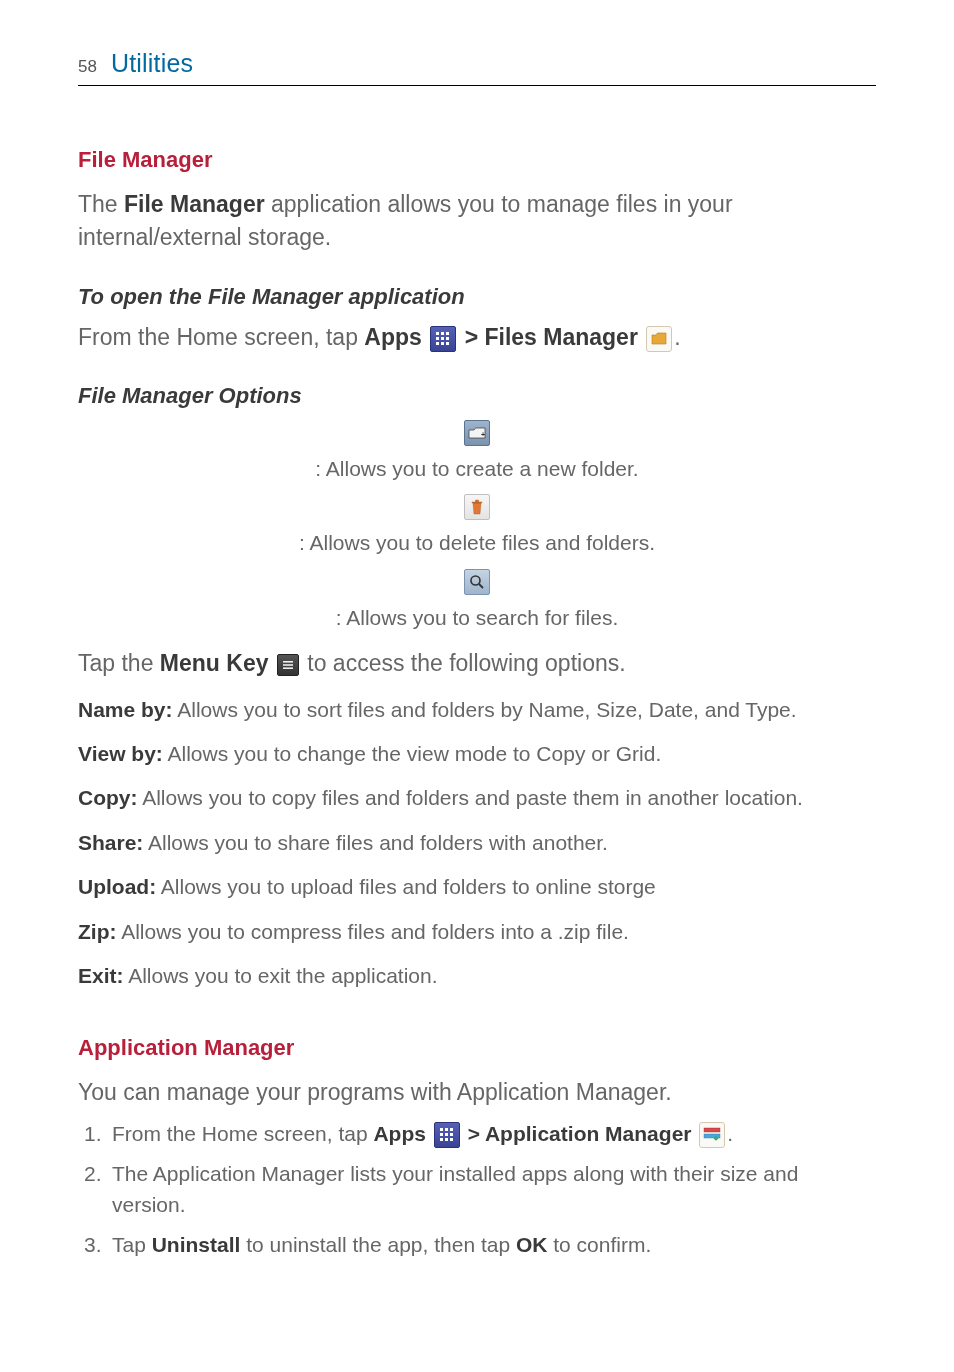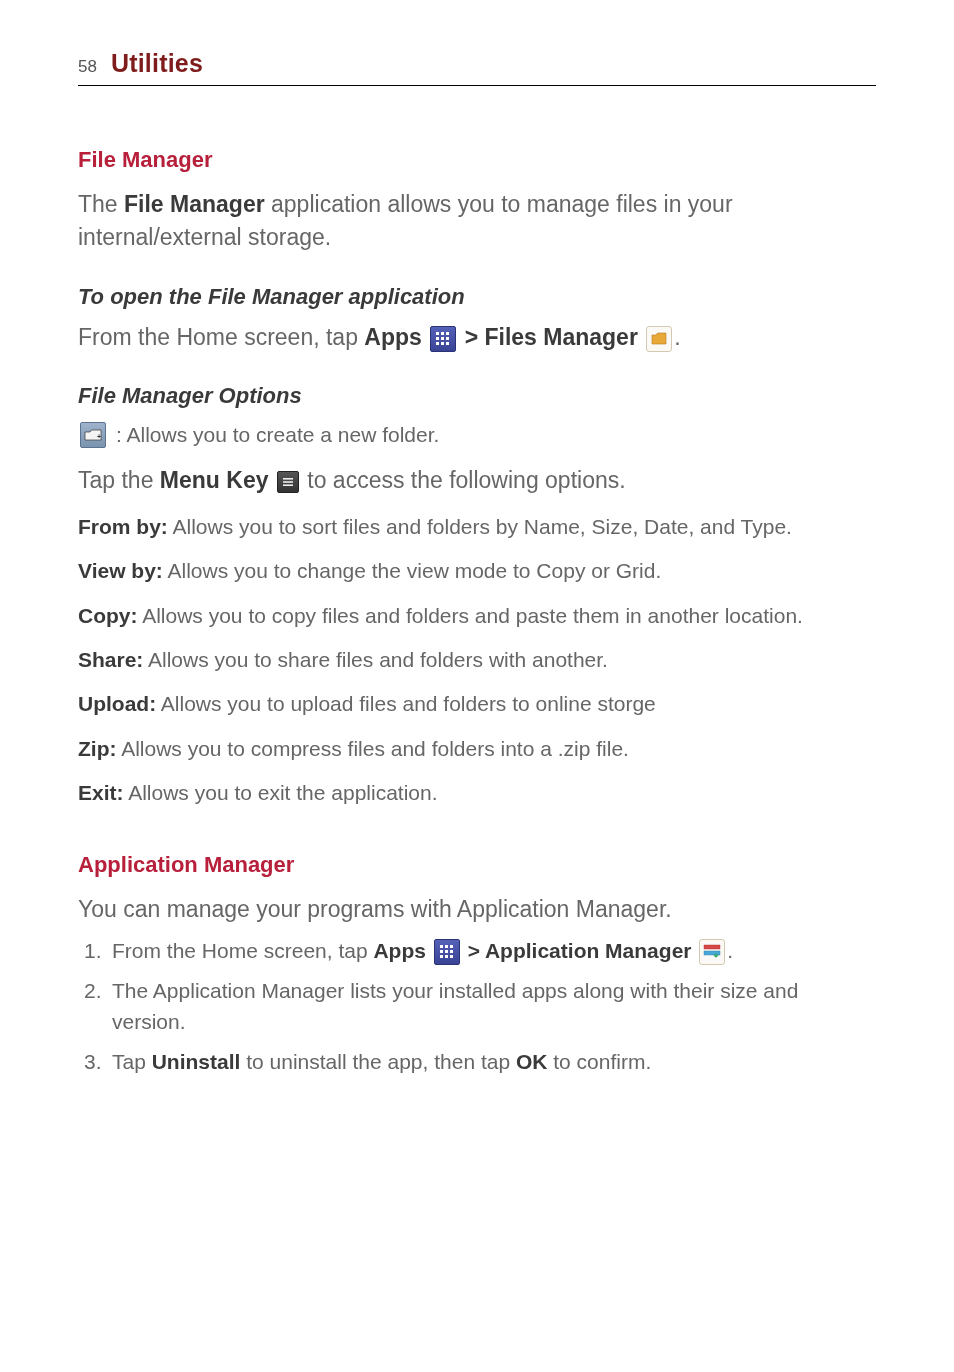--- a/index.html
+++ b/index.html
@@ -19,22 +19,22 @@
       padding-bottom: 4px;
       gap: 14px;
     }
     .page-no {
       font-size: 17px;
       color: #555;
       font-weight: 400;
     }
     .page-title {
       font-size: 25px;
-      color: #7f1d1d;
-      font-weight: 700;
+      color: #0369a1;
+      font-weight: 400;
       letter-spacing: 0.2px;
     }
     .section-heading {
       color: #b81f3a;
       font-weight: 700;
       font-size: 22px;
       margin-top: 58px;
       margin-bottom: 12px;
     }
     .section-heading.app-mgr { margin-top: 40px; }
@@ -51,20 +51,21 @@
       font-weight: 600;
       margin-top: 26px;
       margin-bottom: 8px;
       font-style: italic;
     }
     .icon-line {
       display: flex;
       align-items: center;
       gap:8px;
       margin-bottom: 10px;
+      flex-direction: column;
     }
     .icon-line .desc { font-size: 21px; color: #666; }
     .icon {
       display: inline-flex;
       align-items: center;
       justify-content: center;
       width: 26px;
       height: 26px;
       vertical-align: middle;
       margin: 0 2px;
@@ -180,38 +181,55 @@
     <span class="icon icon-new-folder">
       <svg viewBox="0 0 18 14">
           <path d="M1 4 L6 4 L7.5 2 L17 2 L17 12 L1 12 Z" fill="#f4f4f4" stroke="#333" stroke-width="0.7"></path>
           <text x="13" y="11" font-size="7" fill="#333" font-weight="bold">+</text>
         </svg>
     </span>
     <span class="desc"> : Allows you to create a new folder.</span>
   </div>
 
 
-
+  <div class="icon-line">
+    <span class="icon icon-delete">
+      <svg viewBox="0 0 12 16">
+          <path d="M2 4 L10 4 L9 15 L3 15 Z M1 3 L11 3 L11 4 L1 4 Z M4.5 1 L7.5 1 L7.5 3 L4.5 3 Z" fill="#e07838" stroke="#a85818" stroke-width="0.4"></path>
+        </svg>
+    </span>
+    <span class="desc"> : Allows you to delete files and folders.</span>
+  </div>
+
+  <div class="icon-line">
+    <span class="icon icon-search">
+      <svg viewBox="0 0 16 16">
+          <circle cx="6.5" cy="6.5" r="4.5" fill="none" stroke="#333" stroke-width="1.6"></circle>
+          <line x1="10" y1="10" x2="14" y2="14" stroke="#333" stroke-width="1.8"></line>
+        </svg>
+    </span>
+    <span class="desc"> : Allows you to search for files.</span>
+  </div>
 </div>
 
 <div class="body-text tap-line">
   <span>Tap the </span><span class="bold">Menu Key</span>
   <span class="inline-icon-wrap">
       <span class="icon icon-menu">
     <svg viewBox="0 0 12 12">
           <rect x="1" y="2" width="10" height="1.6" fill="#eee"></rect>
           <rect x="1" y="5.2" width="10" height="1.6" fill="#eee"></rect>
           <rect x="1" y="8.4" width="10" height="1.6" fill="#eee"></rect>
         </svg>
   </span>
     </span>
   <span> to access the following options.</span>
 </div>
 
-<div class="para"><span class="bold">From by:</span><span> Allows you to sort files and folders by Name, Size, Date, and Type.</span></div>
+<div class="para"><span class="bold">Name by:</span><span> Allows you to sort files and folders by Name, Size, Date, and Type.</span></div>
 <div class="para"><span class="bold">View by:</span><span> Allows you to change the view mode to Copy or Grid.</span></div>
 <div class="para"><span class="bold">Copy:</span><span> Allows you to copy files and folders and paste them in another location.</span></div>
 <div class="para"><span class="bold">Share:</span><span> Allows you to share files and folders with another.</span></div>
 <div class="para"><span class="bold">Upload:</span><span> Allows you to upload files and folders  to online storge</span></div>
 <div class="para"><span class="bold">Zip:</span><span> Allows you to compress files and folders into a .zip file.</span></div>
 <div class="para"><span class="bold">Exit:</span><span> Allows you to exit the application.</span></div>
 
 <div class="section-heading app-mgr">Application Manager</div>
 <div class="body-text">You can manage your programs with Application Manager.</div>
 

